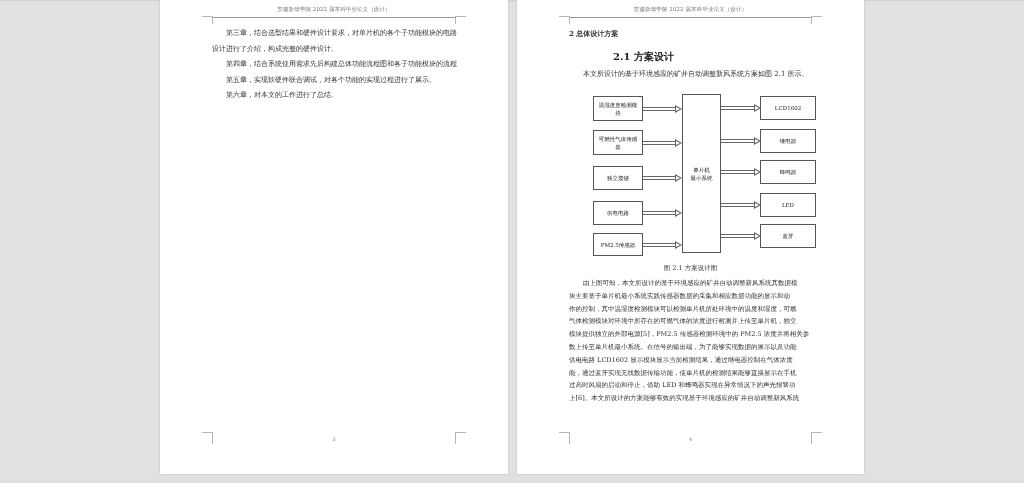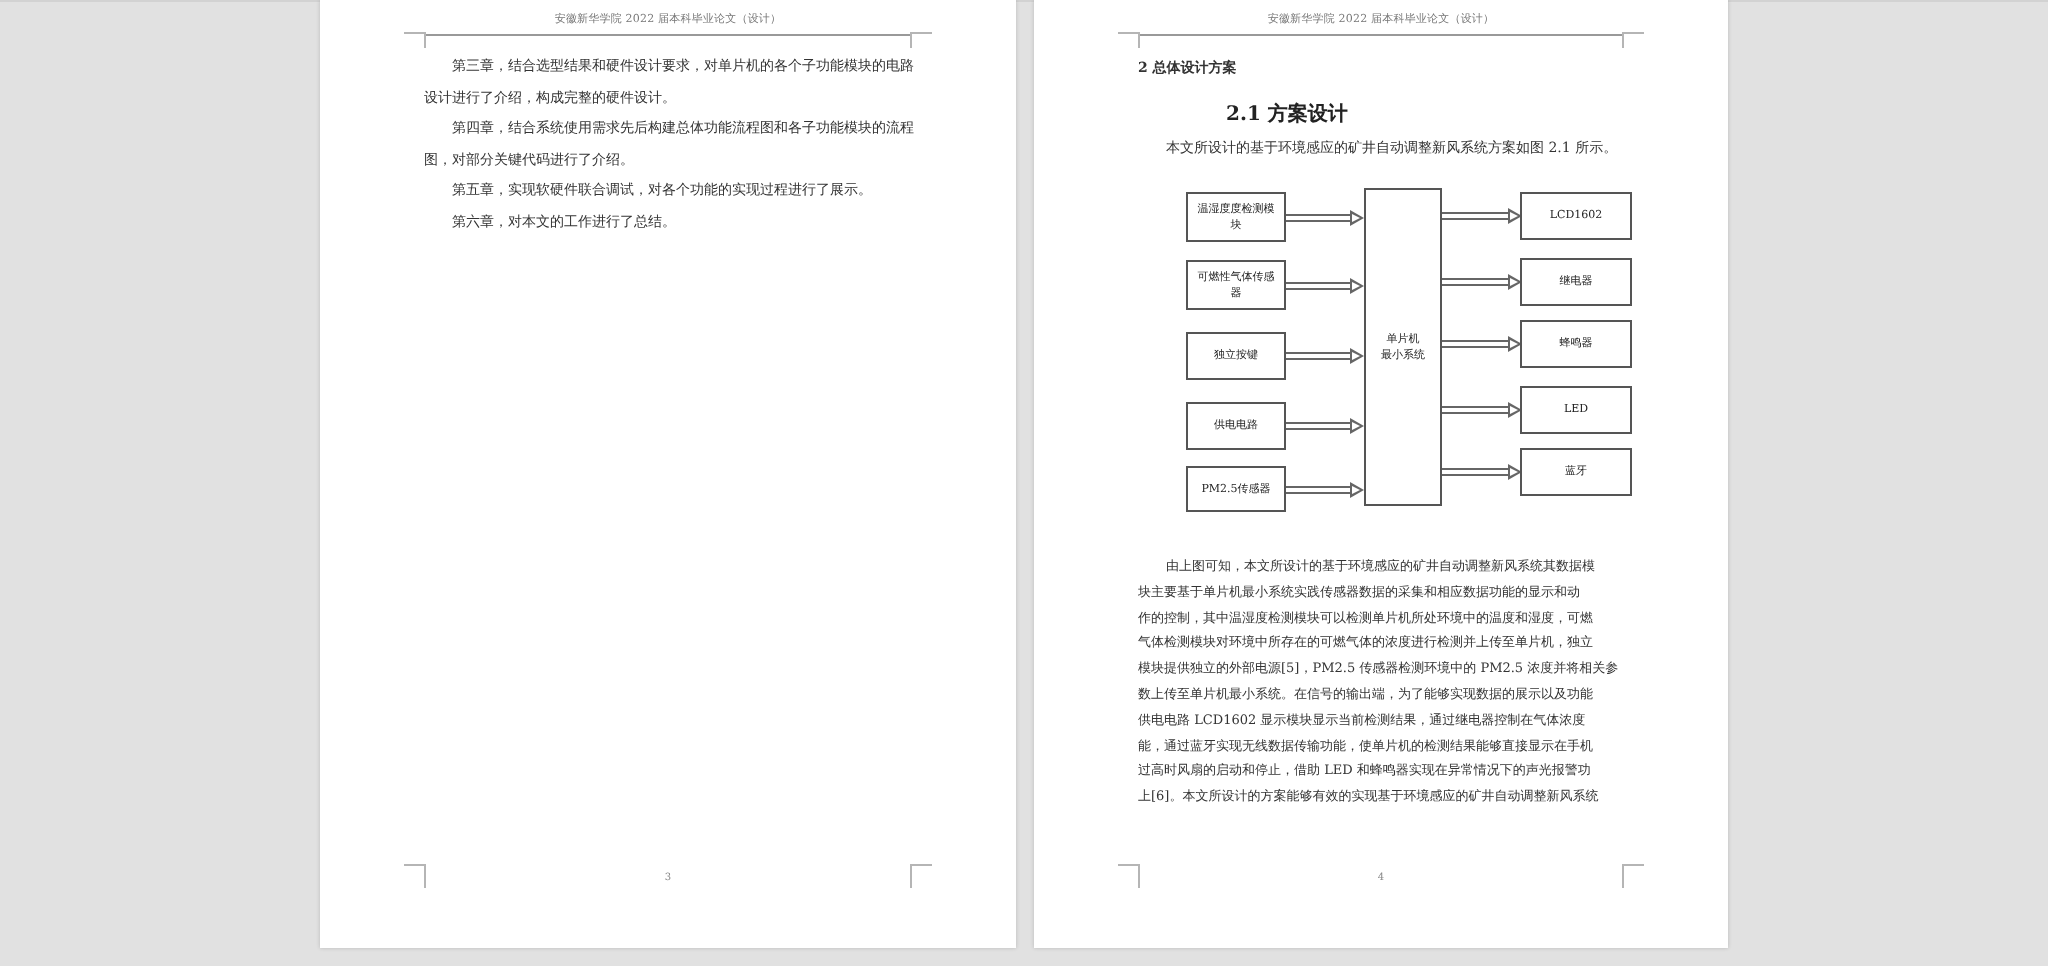--- a/index.html
+++ b/index.html
@@ -85,21 +85,20 @@
 <div class="page" id="page-left">
   <div class="hdr-text">安徽新华学院 2022 届本科毕业论文（设计）</div>
   <div class="hdr-line"></div>
   <div class="crop tl"></div>
   <div class="crop tr"></div>
 
   <div class="body-text" style="top:26px;">
     <p>第三章，结合选型结果和硬件设计要求，对单片机的各个子功能模块的电路</p>
     <p class="cont">设计进行了介绍，构成完整的硬件设计。</p>
     <p>第四章，结合系统使用需求先后构建总体功能流程图和各子功能模块的流程</p>
-    <p class="cont">图，对部分关键代码进行了介绍。</p>
     <p>第五章，实现软硬件联合调试，对各个功能的实现过程进行了展示。</p>
     <p>第六章，对本文的工作进行了总结。</p>
   </div>
 
   <div class="crop bl"></div>
   <div class="crop br"></div>
   <div class="page-num">3</div>
 </div>
 
 <div class="page" id="page-right">
@@ -186,20 +185,21 @@
       <span>蜂鸣器</span>
     </div>
     <div class="box" style="left:243px; top:193px; width:56px; height:24px;">
       <span>LED</span>
     </div>
     <div class="box" style="left:243px; top:224px; width:56px; height:24px;">
       <span>蓝牙</span>
     </div>
   </div>
 
+  <div class="caption">图 2.1  方案设计图</div>
 
   <div class="rbody">
     <p class="first">由上图可知，本文所设计的基于环境感应的矿井自动调整新风系统其数据模</p>
     <p>块主要基于单片机最小系统实践传感器数据的采集和相应数据功能的显示和动</p>
     <p>作的控制，其中温湿度检测模块可以检测单片机所处环境中的温度和湿度，可燃</p>
     <p>气体检测模块对环境中所存在的可燃气体的浓度进行检测并上传至单片机，独立</p>
     <p>模块提供独立的外部电源[5]，PM2.5 传感器检测环境中的 PM2.5 浓度并将相关参</p>
     <p>数上传至单片机最小系统。在信号的输出端，为了能够实现数据的展示以及功能</p>
     <p>供电电路 LCD1602 显示模块显示当前检测结果，通过继电器控制在气体浓度</p>
     <p>能，通过蓝牙实现无线数据传输功能，使单片机的检测结果能够直接显示在手机</p>

